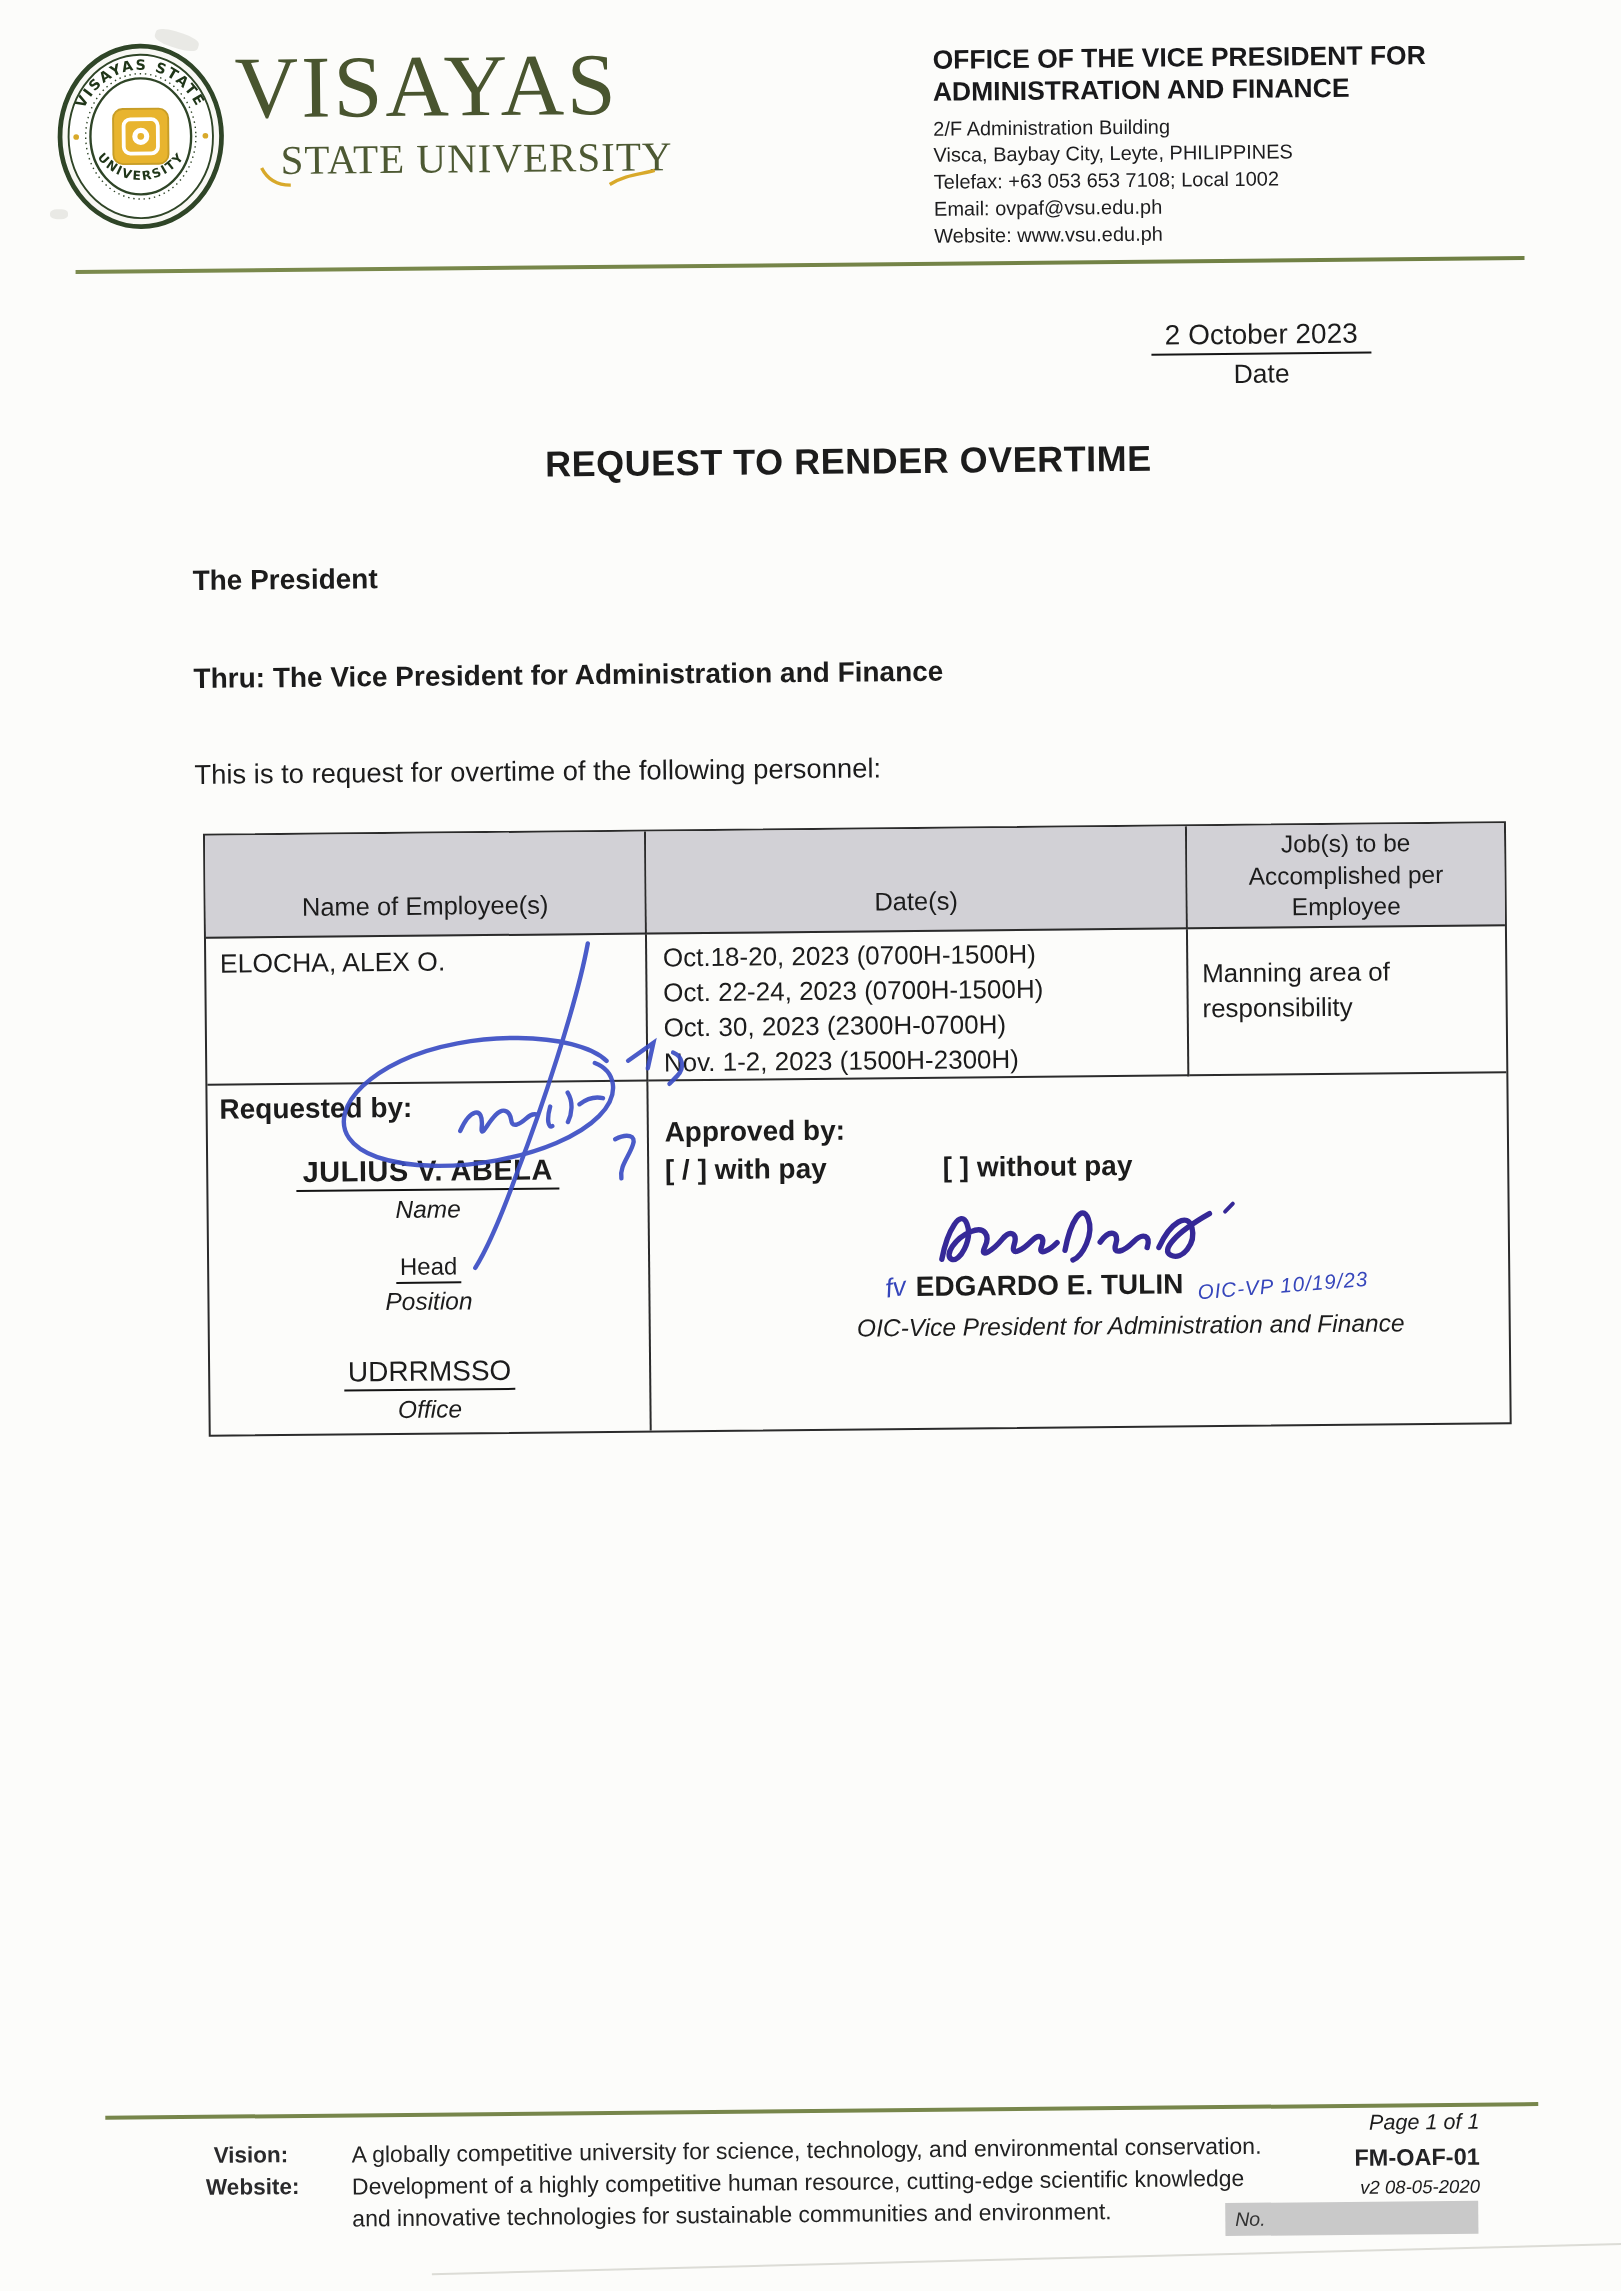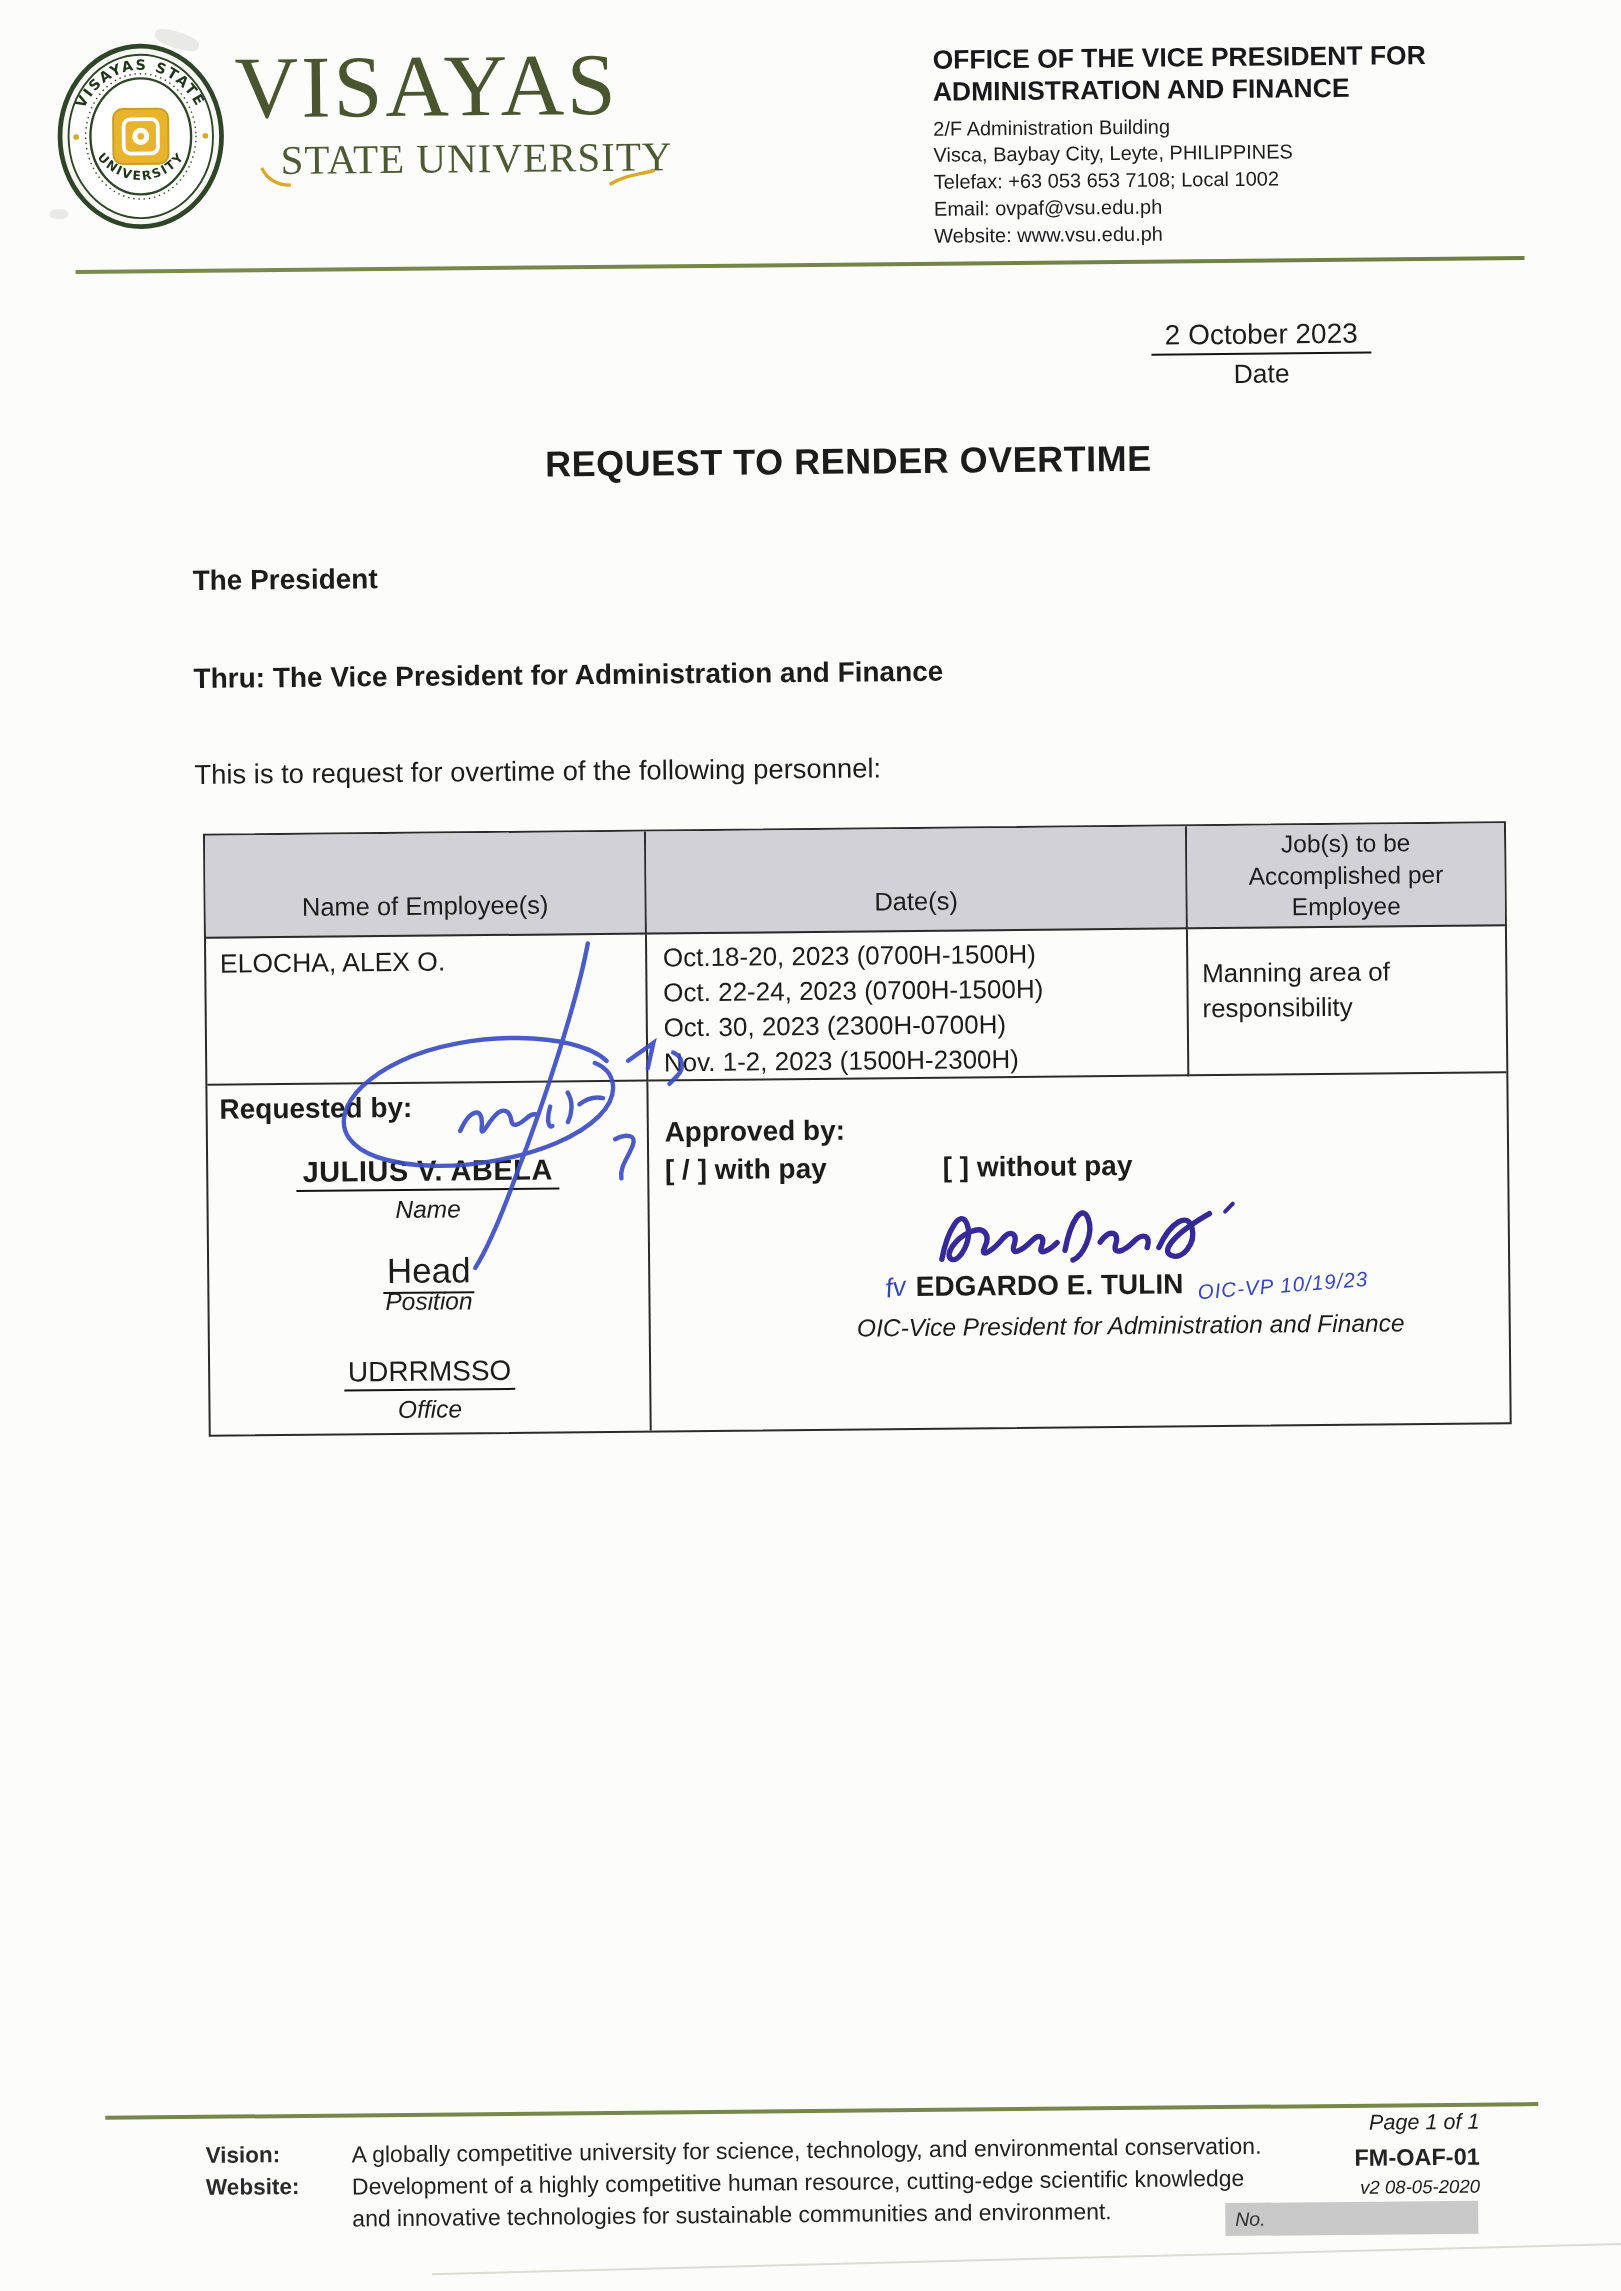--- a/index.html
+++ b/index.html
@@ -47,21 +47,21 @@
   .th.low{align-items:flex-end;padding-bottom:13.7px;}
   .th.mid{align-items:center;font-size:24.5px;line-height:1.28;flex-direction:column;justify-content:center;}
   .cell-name{font-size:26.5px;padding:9.8px 0 0 13.7px;}
   .cell-dates{font-size:26px;line-height:35px;padding:5.9px 0 0 15.7px;}
   .cell-job{font-size:26px;line-height:35px;padding:27.4px 11.8px 0 13.7px;}
   .sig-left{font-size:26.5px;}
   .sig-left .lbl{position:absolute;left:11.8px;top:7.8px;font-size:28px;font-weight:bold;}
   .cstack{position:absolute;left:0;width:100%;text-align:center;}
   .u-bold{display:inline-block;font-weight:bold;font-size:29px;border-bottom:2.9px solid #141414;
     padding:0 5.9px 1px 5.9px;letter-spacing:0.5px;}
-  .u-med{display:inline-block;font-size:35px;border-bottom:2.5px solid #141414;padding:0 3.9px 1px 3.9px;}
+  .u-med{display:inline-block;font-size:24px;border-bottom:2.5px solid #141414;padding:0 3.9px 1px 3.9px;}
   .cap{font-size:24.5px;font-style:italic;margin-top:2px;}
   .sig-right .lbl{position:absolute;left:15.7px;top:35px;font-size:28px;font-weight:bold;}
   .payline{position:absolute;left:15.7px;top:73px;font-size:28px;font-weight:bold;display:flex;gap:116px;}
   .approved-name-row{position:absolute;left:235px;top:192px;white-space:nowrap;}
   .for-mark{font-size:26.5px;font-style:italic;color:#3646bb;transform:rotate(-8deg);display:inline-block;margin-right:9.8px;}
   .approved-name{font-size:28px;font-weight:bold;display:inline-block;}
   .hand-note{font-size:20.6px;font-style:italic;color:#3646bb;display:inline-block;
     transform:rotate(-4deg);margin-left:13.7px;letter-spacing:1px;}
   .approved-title{position:absolute;left:127px;top:235px;width:706px;text-align:center;
     font-size:24.5px;font-style:italic;}
@@ -204,21 +204,21 @@
       <path d="M312,30 C300,92 262,202 238,262 C224,300 208,338 194,360"></path>
       <path d="M330,150 C300,120 190,116 120,148 C55,178 40,226 95,246 C160,269 280,248 322,206 C345,183 338,160 318,152"></path>
       <path d="M180,220 c10,-22 24,-26 22,-4 c-2,18 12,-20 24,-16 c10,3 2,16 12,14 c8,-2 12,-12 20,-10 m14,-8 c-4,14 -2,22 2,20 m16,-34 c6,10 4,22 0,30 m12,-18 c8,-6 16,-8 24,-6"></path>
       <path d="M352,150 l26,-18 l-6,26"></path>
       <path d="M398,142 c10,4 12,16 4,24 l-8,8"></path>
       <path d="M338,230 c12,-6 22,-4 18,6 c-4,12 -14,22 -12,34"></path>
     </g>
   </svg>
 
   <div class="footer-line"></div>
-  <div class="f-label" style="top:2137px;">Vision:</div>
+  <div class="f-label" style="top:2137px;margin-left:8px;">Vision:</div>
   <div class="f-label" style="top:2169px;">Website:</div>
   <div class="f-par">
     <div>A globally competitive university for science, technology, and environmental conservation.</div>
     <div>Development of a highly competitive human resource, cutting-edge scientific knowledge</div>
     <div>and innovative technologies for sustainable communities and environment.</div>
   </div>
   <div class="f-right f-page">Page 1 of 1</div>
   <div class="f-right f-code">FM-OAF-01</div>
   <div class="f-right f-ver">v2 08-05-2020</div>
   <div class="no-box">

